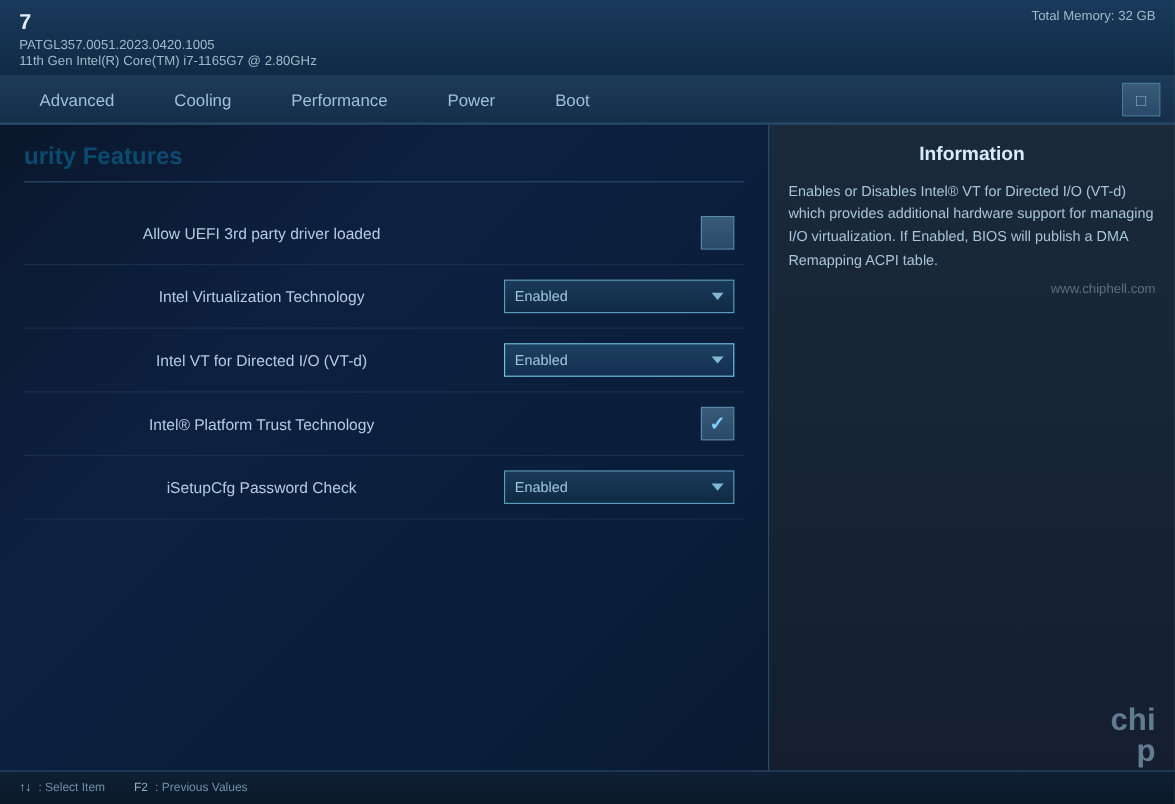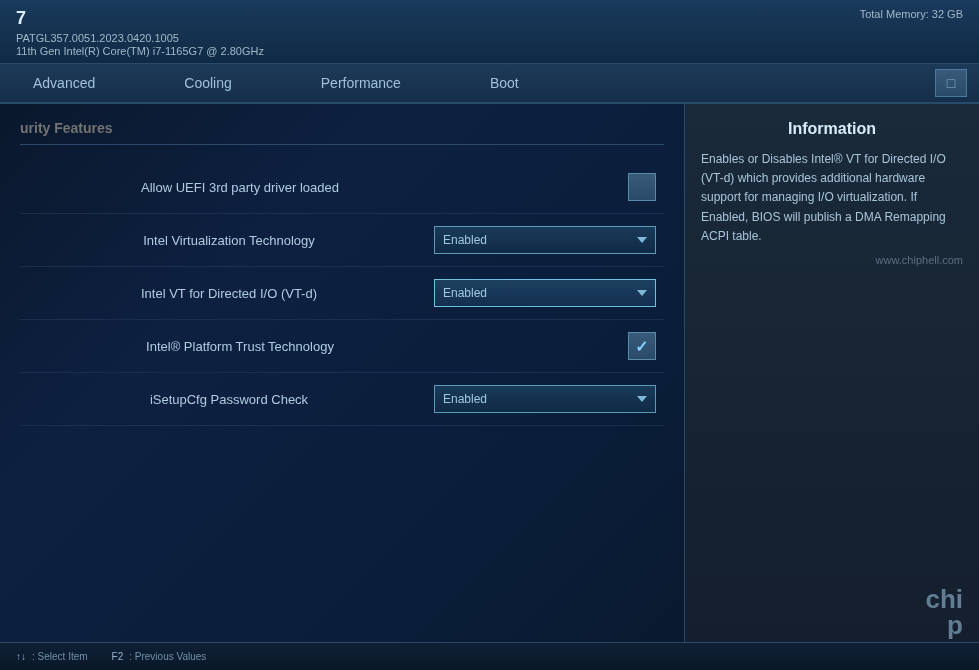--- a/index.html
+++ b/index.html
@@ -51,21 +51,20 @@
       color: #a0b8c8;
     }
 
     .nav-bar {
       background: linear-gradient(180deg, #1c3a58 0%, #152e4a 100%);
       display: flex;
       align-items: stretch;
       padding: 0 8px;
       border-bottom: 2px solid #2a4a6a;
       position: relative;
-      gap: 39px;
     }
 
     .nav-tab {
       padding: 10px 24px;
       font-size: 14px;
       font-weight: 500;
       color: #a0c0d8;
       cursor: pointer;
       border: 1px solid transparent;
       position: relative;
@@ -102,23 +101,23 @@
       display: flex;
       height: calc(670px - 120px);
     }
 
     .left-panel {
       flex: 1;
       padding: 16px 20px;
     }
 
     .section-title {
-      font-size: 14px;
+      font-size: 20px;
       font-weight: bold;
-      color: #737373;
+      color: #0c4a6e;
       margin-bottom: 16px;
       padding-bottom: 8px;
       border-bottom: 1px solid #2a4a6a;
     }
 
     .settings-list {
       display: flex;
       flex-direction: column;
       gap: 0;
       text-align: center;
@@ -156,21 +155,21 @@
     }
 
     .checkbox-wrapper.checked::after {
       content: '✓';
       color: #80d0ff;
       font-size: 16px;
       font-weight: bold;
     }
 
     .dropdown {
-      width: 222px;
+      width: 192px;
       background: linear-gradient(180deg, #1a3a5a 0%, #0f2a45 100%);
       border: 1px solid #5a9aba;
       display: flex;
       align-items: center;
       justify-content: space-between;
       padding: 6px 8px;
       cursor: pointer;
       position: relative;
     }
 
@@ -187,21 +186,21 @@
     .dropdown-arrow {
       width: 0;
       height: 0;
       border-left: 5px solid transparent;
       border-right: 5px solid transparent;
       border-top: 6px solid #80b8d8;
       margin-left: 4px;
     }
 
     .right-panel {
-      width: 295px;
+      width: 339px;
       background: linear-gradient(180deg, #1a2a3a 0%, #141e2e 100%);
       border-left: 1px solid #2a4a6a;
       padding: 16px;
       display: flex;
       flex-direction: column;
     }
 
     .info-title {
       font-size: 16px;
       font-weight: bold;
@@ -257,20 +256,21 @@
         <span>Total Memory:</span>&nbsp;<span>32 GB</span>
       </div>
     </div>
   </div>
 </div>
 
 <div class="nav-bar">
   <div class="nav-tab">Advanced</div>
   <div class="nav-tab">Cooling</div>
   <div class="nav-tab">Performance</div>
+  <div class="nav-tab">Power</div>
   <div class="nav-tab">Boot</div>
   <div class="nav-right">
     <div class="nav-icon-btn">
       <span style="color:#80b0c8; font-size:14px;">□</span>
     </div>
   </div>
 </div>
 
 <div class="main-content">
 

